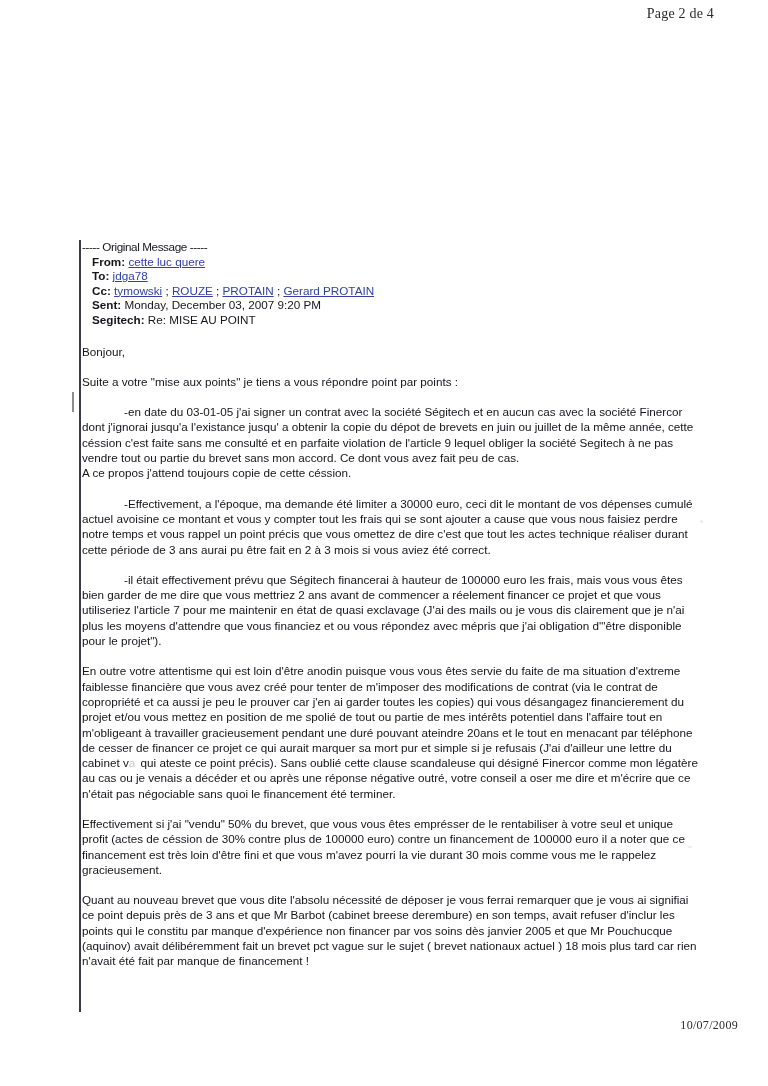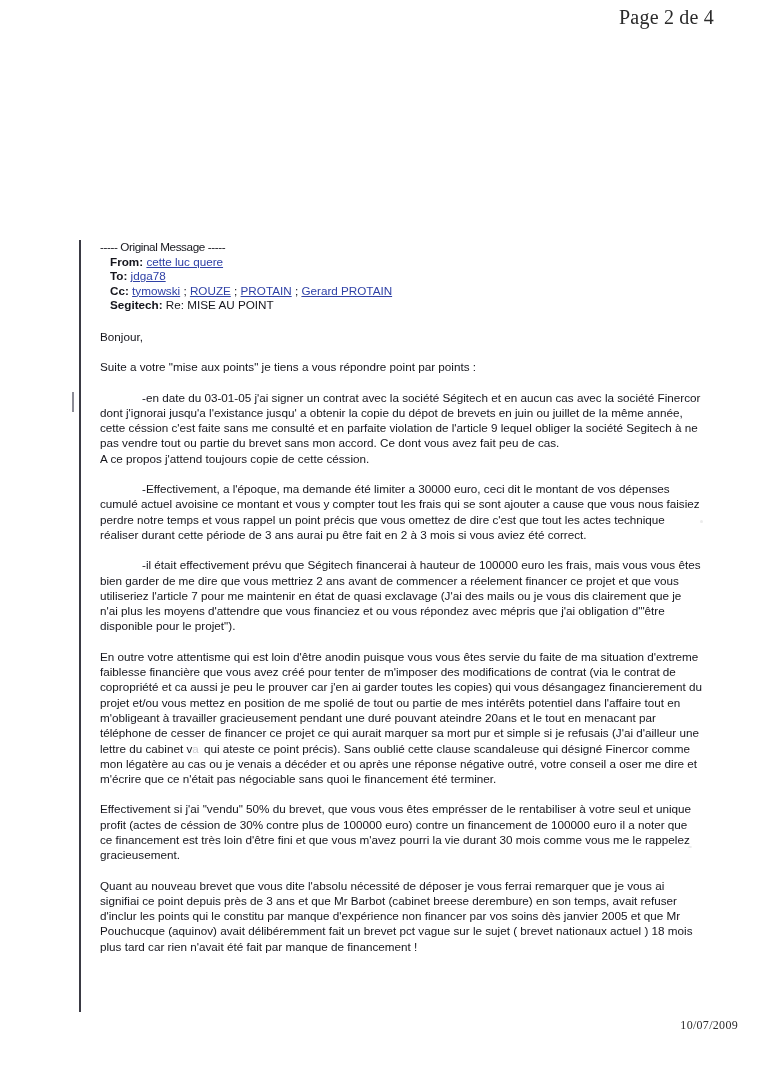--- a/index.html
+++ b/index.html
@@ -15,21 +15,21 @@
     overflow: hidden;
     font-family: "Liberation Sans", sans-serif;
     color: #141414;
   }
   
   .page-header {
     position: absolute;
     top: 6px;
     right: 54px;
     font-family: "Liberation Serif", serif;
-    font-size: 20px;
+    font-size: 14px;
     color: #2a2a2a;
     letter-spacing: 0.2px;
   }
   
   .page-footer {
     position: absolute;
     top: 1018px;
     right: 30px;
     font-family: "Liberation Serif", serif;
     font-size: 12px;
@@ -53,21 +53,21 @@
   }
   .quote-bar.faint {
     left: 0px;
     top: 152px;
     height: 20px;
     width: 2px;
     background: #8c8c96;
   }
   .quote-body {
     position: relative;
-    margin-left: 28px;
+    margin-left: 10px;
     font-size: 11.7px;
     line-height: 15.2px;
     color: #15151c;
   }
   .hdr-line {
     white-space: nowrap;
     line-height: 14.6px;
   }
   .sep-line {
     letter-spacing: -0.4px;
@@ -131,20 +131,24 @@
       <div class="hdr-line">
         <span class="lbl">To:</span>
         <span class="mlink">jdga78</span>
       </div>
 
       <div class="hdr-line">
         <span class="lbl">Cc:</span>
         <span class="mlink">tymowski</span><span class="semi"> ; </span><span class="mlink">ROUZE</span><span class="semi"> ; </span><span class="mlink">PROTAIN</span><span class="semi"> ; </span><span class="mlink">Gerard PROTAIN</span>
       </div>
 
+      <div class="hdr-line">
+        <span class="lbl">Sent:</span>
+        <span>Monday, December 03, 2007 9:20 PM</span>
+      </div>
 
       <div class="hdr-line">
         <span class="lbl">Segitech:</span>
         <span>Re: MISE AU POINT</span>
       </div>
 
       <div class="gap-md"></div>
 
       <p class="para">Bonjour,</p>
 

